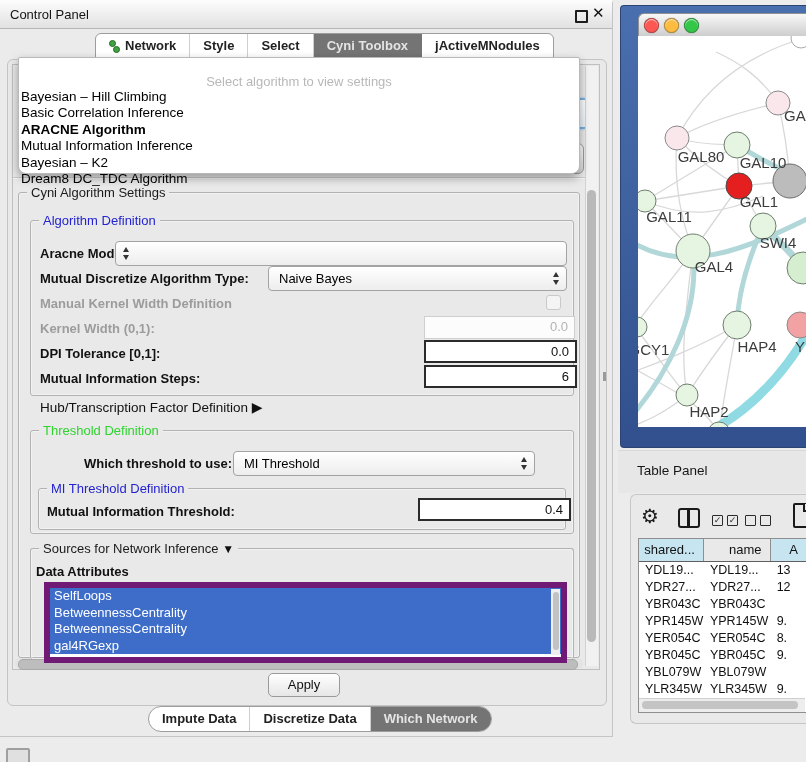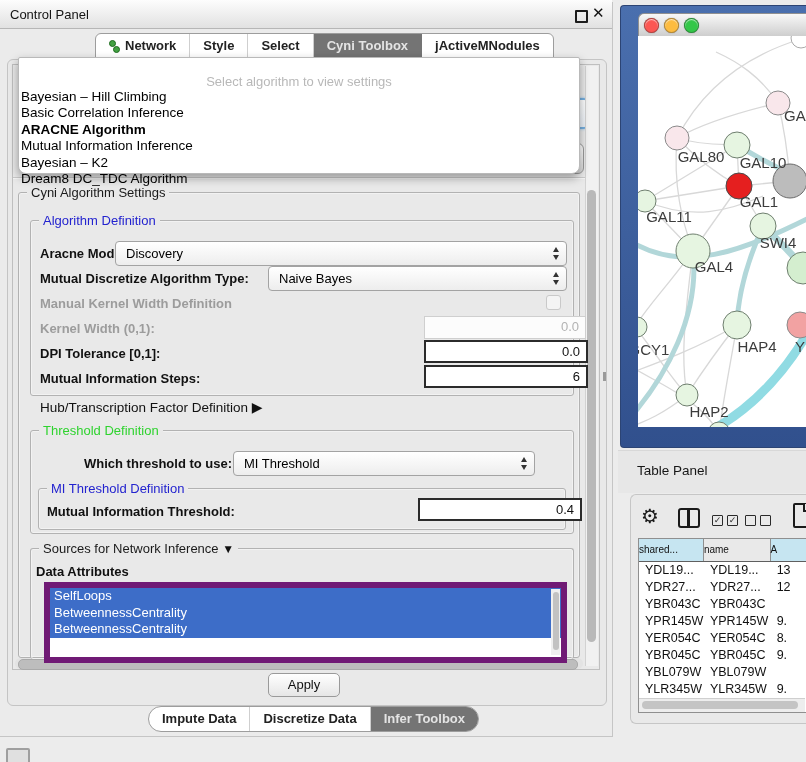--- a/index.html
+++ b/index.html
@@ -55,21 +55,21 @@
   .plain{font-weight:400;}
   
   .combo{position:absolute;height:23px;background:linear-gradient(#ffffff,#ededed);border:1px solid #a3a3a3;
        border-radius:4px;display:flex;align-items:center;}
   .combo .val{flex:1;padding-left:10px;font-size:13px;color:#000;}
   .stepper{width:20px;height:100%;display:flex;flex-direction:column;align-items:center;justify-content:center;gap:3px;}
   .tri-up{width:0;height:0;border-left:3.5px solid transparent;border-right:3.5px solid transparent;border-bottom:5px solid #333;}
   .tri-dn{width:0;height:0;border-left:3.5px solid transparent;border-right:3.5px solid transparent;border-top:5px solid #333;}
   
   .numfield{position:absolute;width:140px;height:17px;background:#fff;border:2px solid #2b2b2b;
-       font-size:13px;text-align:right;padding:2px 6px 0 14px;}
+       font-size:13px;text-align:right;padding:2px 6px 0 3px;}
   .numfield.dis{border:1px solid #cfcfcf;color:#b3b3b3;background:#fcfcfc;height:19px;}
   #chk-manual{left:546px;top:295px;width:13px;height:13px;border:1px solid #c9c9c9;border-radius:3px;background:#f4f4f4;}
   .arrow-glyph{font-size:12px;color:#111;}
   
   #attr-list{left:44px;top:582px;width:511px;height:69px;background:#fff;border:6px solid #701a75;overflow:hidden;}
   .attr-item{height:16.5px;line-height:16.5px;background:#3d6dc8;color:#fff;font-size:13px;padding-left:4px;}
   #attr-scroll{position:absolute;right:1px;top:1px;width:9px;height:66px;background:#efefef;}
   #attr-thumb{position:absolute;right:1.5px;top:3px;width:6px;height:58px;background:#c2c2c2;border-radius:3px;}
   
   #apply-btn{left:268px;top:673px;width:70px;height:22px;background:linear-gradient(#ffffff,#e6e6e6);
@@ -90,21 +90,21 @@
   #tp-panel{left:630px;top:494px;width:176px;height:228px;background:#e9e9e9;border:1px solid #c6c6c6;border-right:none;border-radius:6px 0 0 6px;}
   #tb-gear{left:641px;top:504px;font-size:20px;color:#1a1a1a;}
   #tb-cols{left:678px;top:508px;width:18px;height:16px;border:2.5px solid #1a1a1a;border-radius:3px;}
   #tb-cols::before{content:"";position:absolute;left:7px;top:0;width:2.5px;height:16px;background:#1a1a1a;}
   .cb{position:absolute;width:9px;height:9px;border:1.5px solid #2a2a2a;border-radius:1px;font-size:9px;line-height:9px;
       text-align:center;color:#2a2a2a;font-weight:700;}
   #tb-doc{left:793px;top:503px;width:15px;height:21px;border:2.5px solid #1a1a1a;border-radius:2px;background:#e9e9e9;}
   #tb-doc::before{content:"";position:absolute;right:-1px;top:-1px;width:6px;height:6px;background:#e9e9e9;border-left:2.5px solid #1a1a1a;border-bottom:2.5px solid #1a1a1a;}
   #tbl{left:638px;top:538px;width:168px;height:173px;background:#fff;border:1px solid #8f8f8f;border-right:none;overflow:hidden;}
   #tbl-head{display:flex;height:22px;border-bottom:1px solid #5f5f5f;}
-  .hcell{font-size:10px;line-height:22px;padding-right:8px;border-right:1px solid #8f8f8f;box-sizing:border-box;}
+  .hcell{font-size:13px;line-height:22px;text-align:right;padding-right:8px;border-right:1px solid #8f8f8f;box-sizing:border-box;}
   .hcell.blue{background:#c6e5f1;}
   .hcell.gray{background:#e9e9e9;}
   .trow{display:flex;height:17px;}
   .tcell{font-size:12.5px;line-height:17px;padding-left:6px;box-sizing:border-box;white-space:nowrap;overflow:hidden;}
   #tbl-hscroll{left:639px;top:698px;width:166px;height:13px;background:#ededed;border-top:1px solid #cfcfcf;}
   #tbl-hthumb{left:642px;top:701px;width:156px;height:8px;background:#c4c4c4;border-radius:4px;}
 </style>
 </head>
 <body>
 
@@ -161,21 +161,20 @@
 
 <div class="fs" style="left:18px;top:192px;width:560px;height:464px;text-align:right;">
   <span class="legend">Cyni Algorithm Settings</span>
 </div>
 
 <div class="fs" style="left:30px;top:220px;width:542px;height:174px;">
   <span class="legend blue">Algorithm Definition</span>
 </div>
 <div class="lbl" style="left:40px;top:246px;">Aracne Mode:</div>
 <div class="combo" style="left:115px;top:241px;width:450px;">
-  <span class="val">Discovery</span>
   <span class="stepper">
       <span class="tri-up"></span>
       <span class="tri-dn"></span>
     </span>
 </div>
 <div class="lbl" style="left:40px;top:271px;">Mutual Discretize Algorithm Type:</div>
 <div class="combo" style="left:268px;top:266px;width:297px;">
   <span class="val">Naive Bayes</span>
   <span class="stepper">
       <span class="tri-up"></span>
@@ -218,37 +217,38 @@
     <span>Sources for Network Inference</span>
     <span class="arrow-glyph">▼</span>
   </span>
 </div>
 <div class="lbl" style="left:36px;top:564px;">Data Attributes</div>
 <div class="abs" id="attr-list">
   <div id="attr-items">
       <div class="attr-item">SelfLoops</div>
       <div class="attr-item">BetweennessCentrality</div>
       <div class="attr-item">BetweennessCentrality</div>
+      <div class="attr-item">gal4RGexp</div>
     </div>
   <div id="attr-scroll">
       <div id="attr-thumb"></div>
     </div>
 </div>
 
 <div class="abs" id="apply-btn">Apply</div>
 
 <div class="abs tabstrip" id="bottom-tabs">
     <div class="tab">
       <span>Impute Data</span>
     </div>
     <div class="tab">
       <span>Discretize Data</span>
     </div>
     <div class="tab sel">
-      <span>Infer Toolbox</span>
+      <span>Which Network</span>
     </div>
   </div>
 
 <div class="abs" id="split-dot"></div>
 <div class="abs" id="stray-icon"></div>
 
 <div class="abs" id="net-frame">
   <div id="net-titlebar"></div>
   <div id="net-lights">
       <div class="light" style="left: 23px; background: rgb(252, 87, 83); border: 1px solid rgba(0, 0, 0, 0.25);"></div>

